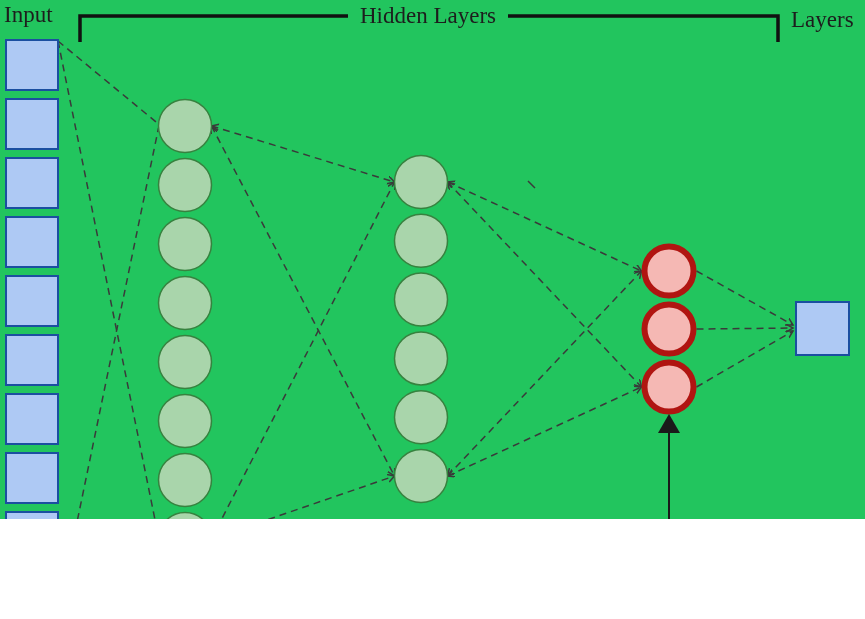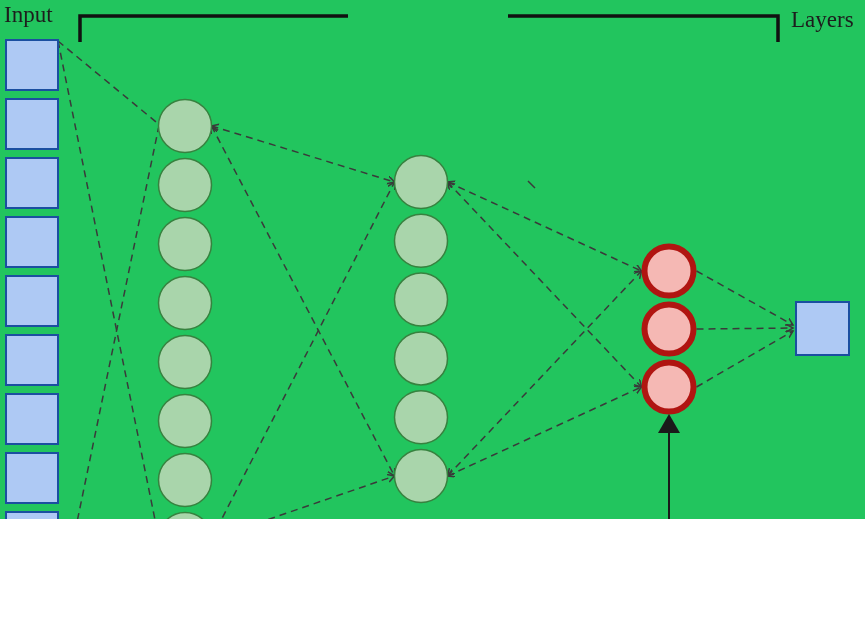--- a/index.html
+++ b/index.html
@@ -80,14 +80,15 @@
       <circle cx="669" cy="271" r="24.5" fill="#f5b8b4" stroke="#b01511" stroke-width="6"></circle>
       <circle cx="669" cy="329" r="24.5" fill="#f5b8b4" stroke="#b01511" stroke-width="6"></circle>
       <circle cx="669" cy="387" r="24.5" fill="#f5b8b4" stroke="#b01511" stroke-width="6"></circle>
       <rect x="796" y="302" width="53" height="53" fill="#aec9f4" stroke="#1b4fa0" stroke-width="2"></rect>
       <path d="M80,42 L80,16 L348,16 M508,16 L778,16 L778,42" fill="none" stroke="#111111" stroke-width="3.5"></path>
       <line x1="669" y1="530" x2="669" y2="433" stroke="#1a1a1a" stroke-width="2"></line>
       <polygon points="669,414 658,433 680,433" fill="#1a1a1a"></polygon>
     </svg>
 
   <div class="lbl" id="lbl-input">Input</div>
+  <div class="lbl" id="lbl-hidden">Hidden Layers</div>
   <div class="lbl" id="lbl-output">Layers</div>
 </div>
 
 </body></html>

